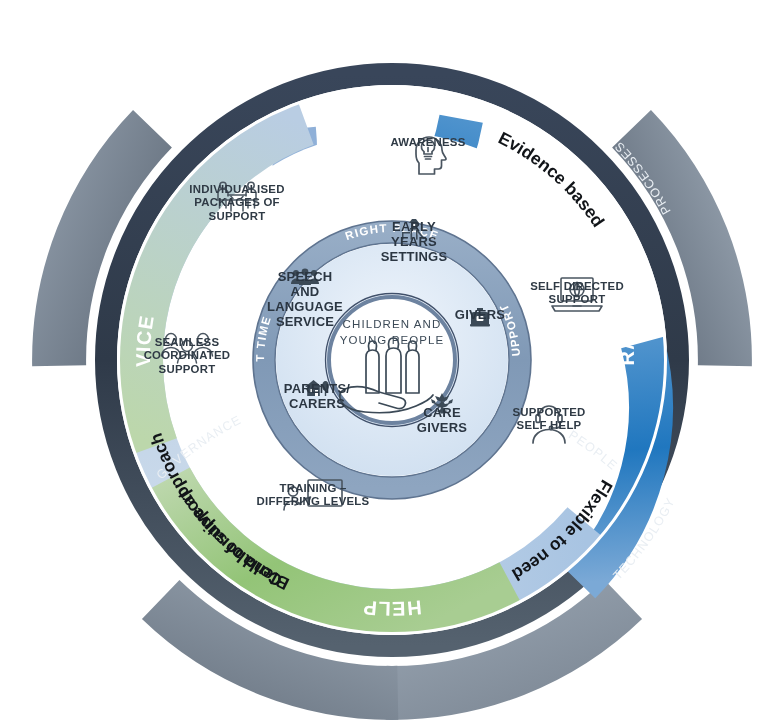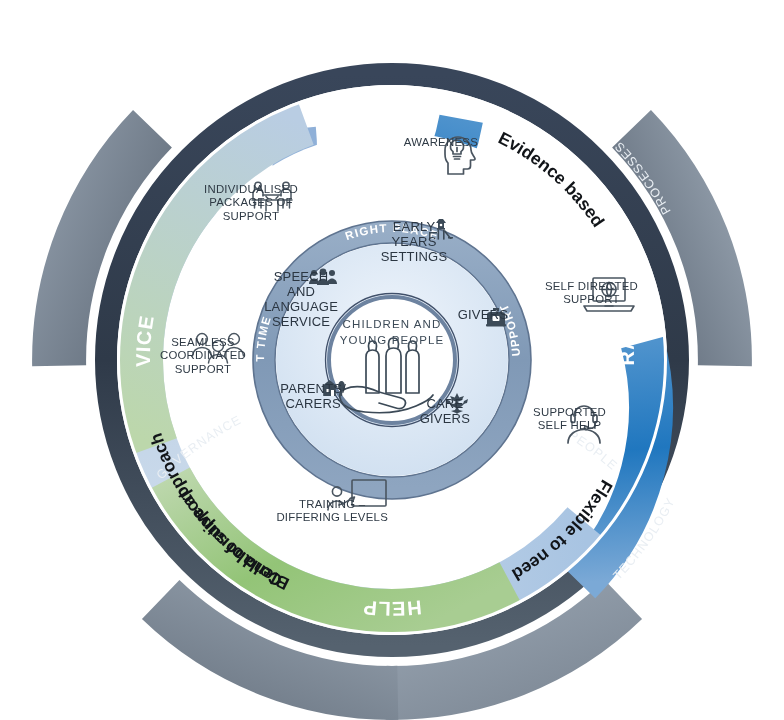--- a/index.html
+++ b/index.html
@@ -10,21 +10,21 @@
   .ringtxt{font-family:"Liberation Sans","DejaVu Sans",sans-serif;}
   .outer-label{fill:#e9eef3;font-size:12.5px;letter-spacing:1.1px;font-weight:400;}
   .band-word{fill:#ffffff;font-size:20px;font-weight:700;letter-spacing:1.2px;}
   .band-phrase{fill:#111418;font-size:17.5px;font-weight:700;}
   .mid-label{fill:#ffffff;font-size:11.5px;font-weight:700;letter-spacing:1.3px;}
   .core-title{fill:#3c4a57;font-size:11.5px;letter-spacing:1.1px;}
   .icon-cap{position:absolute;text-align:center;color:#2f3a45;
             font-size:11.4px;line-height:1.18;letter-spacing:.25px;
             font-family:"Liberation Sans","DejaVu Sans",sans-serif;}
   .icon-cap.small{font-size:13px;letter-spacing:.2px;line-height:1.15;color:#2b3642;}
-  .node{position:absolute;display:flex;flex-direction:column;align-items:flex-end;}
+  .node{position:absolute;display:flex;flex-direction:column;align-items:center;font-weight:bold;}
   .gl{display:block;}
 </style>
 </head>
 <body>
 
 <div id="stage">
 
   <svg id="wheel" viewBox="0 0 784 720">
     <defs>
       <linearGradient id="gOuterA" x1="0" y1="0" x2="1" y2="1">
@@ -217,21 +217,21 @@
 
   <div class="node" style="left:414px;top:392px;width:56px;">
     <svg class="gl" width="26" height="22" viewBox="0 0 26 22">
       <g fill="#3c4a57">
           <path d="M13 1l2.2 4.4L20 4l-2.2 4.2L13 10 8.2 8.2 6 4l4.8 1.4z"></path>
       <path d="M13 9l3 3 5-1-3.5 3.5L13 16l-4.5-1.5L5 11l5 1z"></path>
       <path d="M2 7l4 2 1 3-4-1zM24 7l-4 2-1 3 4-1z"></path>
       <path d="M13 14l2 4 4 1-5 2-1 1-1-1-5-2 4-1z"></path>
         </g>
     </svg>
-    <div class="icon-cap small" style="white-space:pre-line;margin-top:5px;">CARE
+    <div class="icon-cap small" style="white-space:pre-line;margin-top:14px;">CARE
 GIVERS</div>
   </div>
 
   <div class="node" style="left:288px;top:378px;width:58px;">
     <svg class="gl" width="26" height="22" viewBox="0 0 26 22">
       <g fill="#3c4a57">
           <path d="M9.5 2L1 9h2.2v9h12.6V9H18z"></path>
       <rect x="6.5" y="11" width="3" height="3" fill="#fff"></rect>
       <rect x="11" y="12" width="3" height="6" fill="#fff"></rect>
       <ellipse cx="21.5" cy="8" rx="3.4" ry="5"></ellipse>
@@ -299,21 +299,21 @@
   </div>
 
   <div class="node" style="left:238px;top:478px;width:150px;">
     <svg class="gl" width="62" height="42" viewBox="0 0 62 42" fill="none" stroke="#4a5560" stroke-width="1.6" stroke-linecap="round" stroke-linejoin="round">
       <rect x="26" y="2" width="34" height="26" rx="1"></rect>
       <circle cx="11" cy="13.5" r="4.6"></circle>
       <path d="M2 32c0-5.5 4-9 9-9 3 0 5.6 1.3 7.2 3.4"></path>
       <path d="M13 27c4-1 9-4 13-7.5"></path>
       <path d="M24 20.5l4.5-1.5-1.5 4"></path>
     </svg>
-    <div class="icon-cap" style="white-space:pre-line;margin-top:20px;">TRAINING –
+    <div class="icon-cap" style="white-space:pre-line;margin-top:4px;">TRAINING –
 DIFFERING LEVELS</div>
   </div>
 
   <div class="node" style="left:492px;top:402px;width:114px;">
     <svg class="gl" width="44" height="42" viewBox="0 0 44 42" fill="none" stroke="#4a5560" stroke-width="1.7" stroke-linecap="round" stroke-linejoin="round">
       <path d="M12 14a10 10 0 1120 0"></path>
       <rect x="9" y="12.5" width="4" height="8" rx="2"></rect>
       <rect x="31" y="12.5" width="4" height="8" rx="2"></rect>
       <path d="M33 20.5v2.5a3 3 0 01-3 3h-4"></path>
       <circle cx="24" cy="26" r="1.6"></circle>

